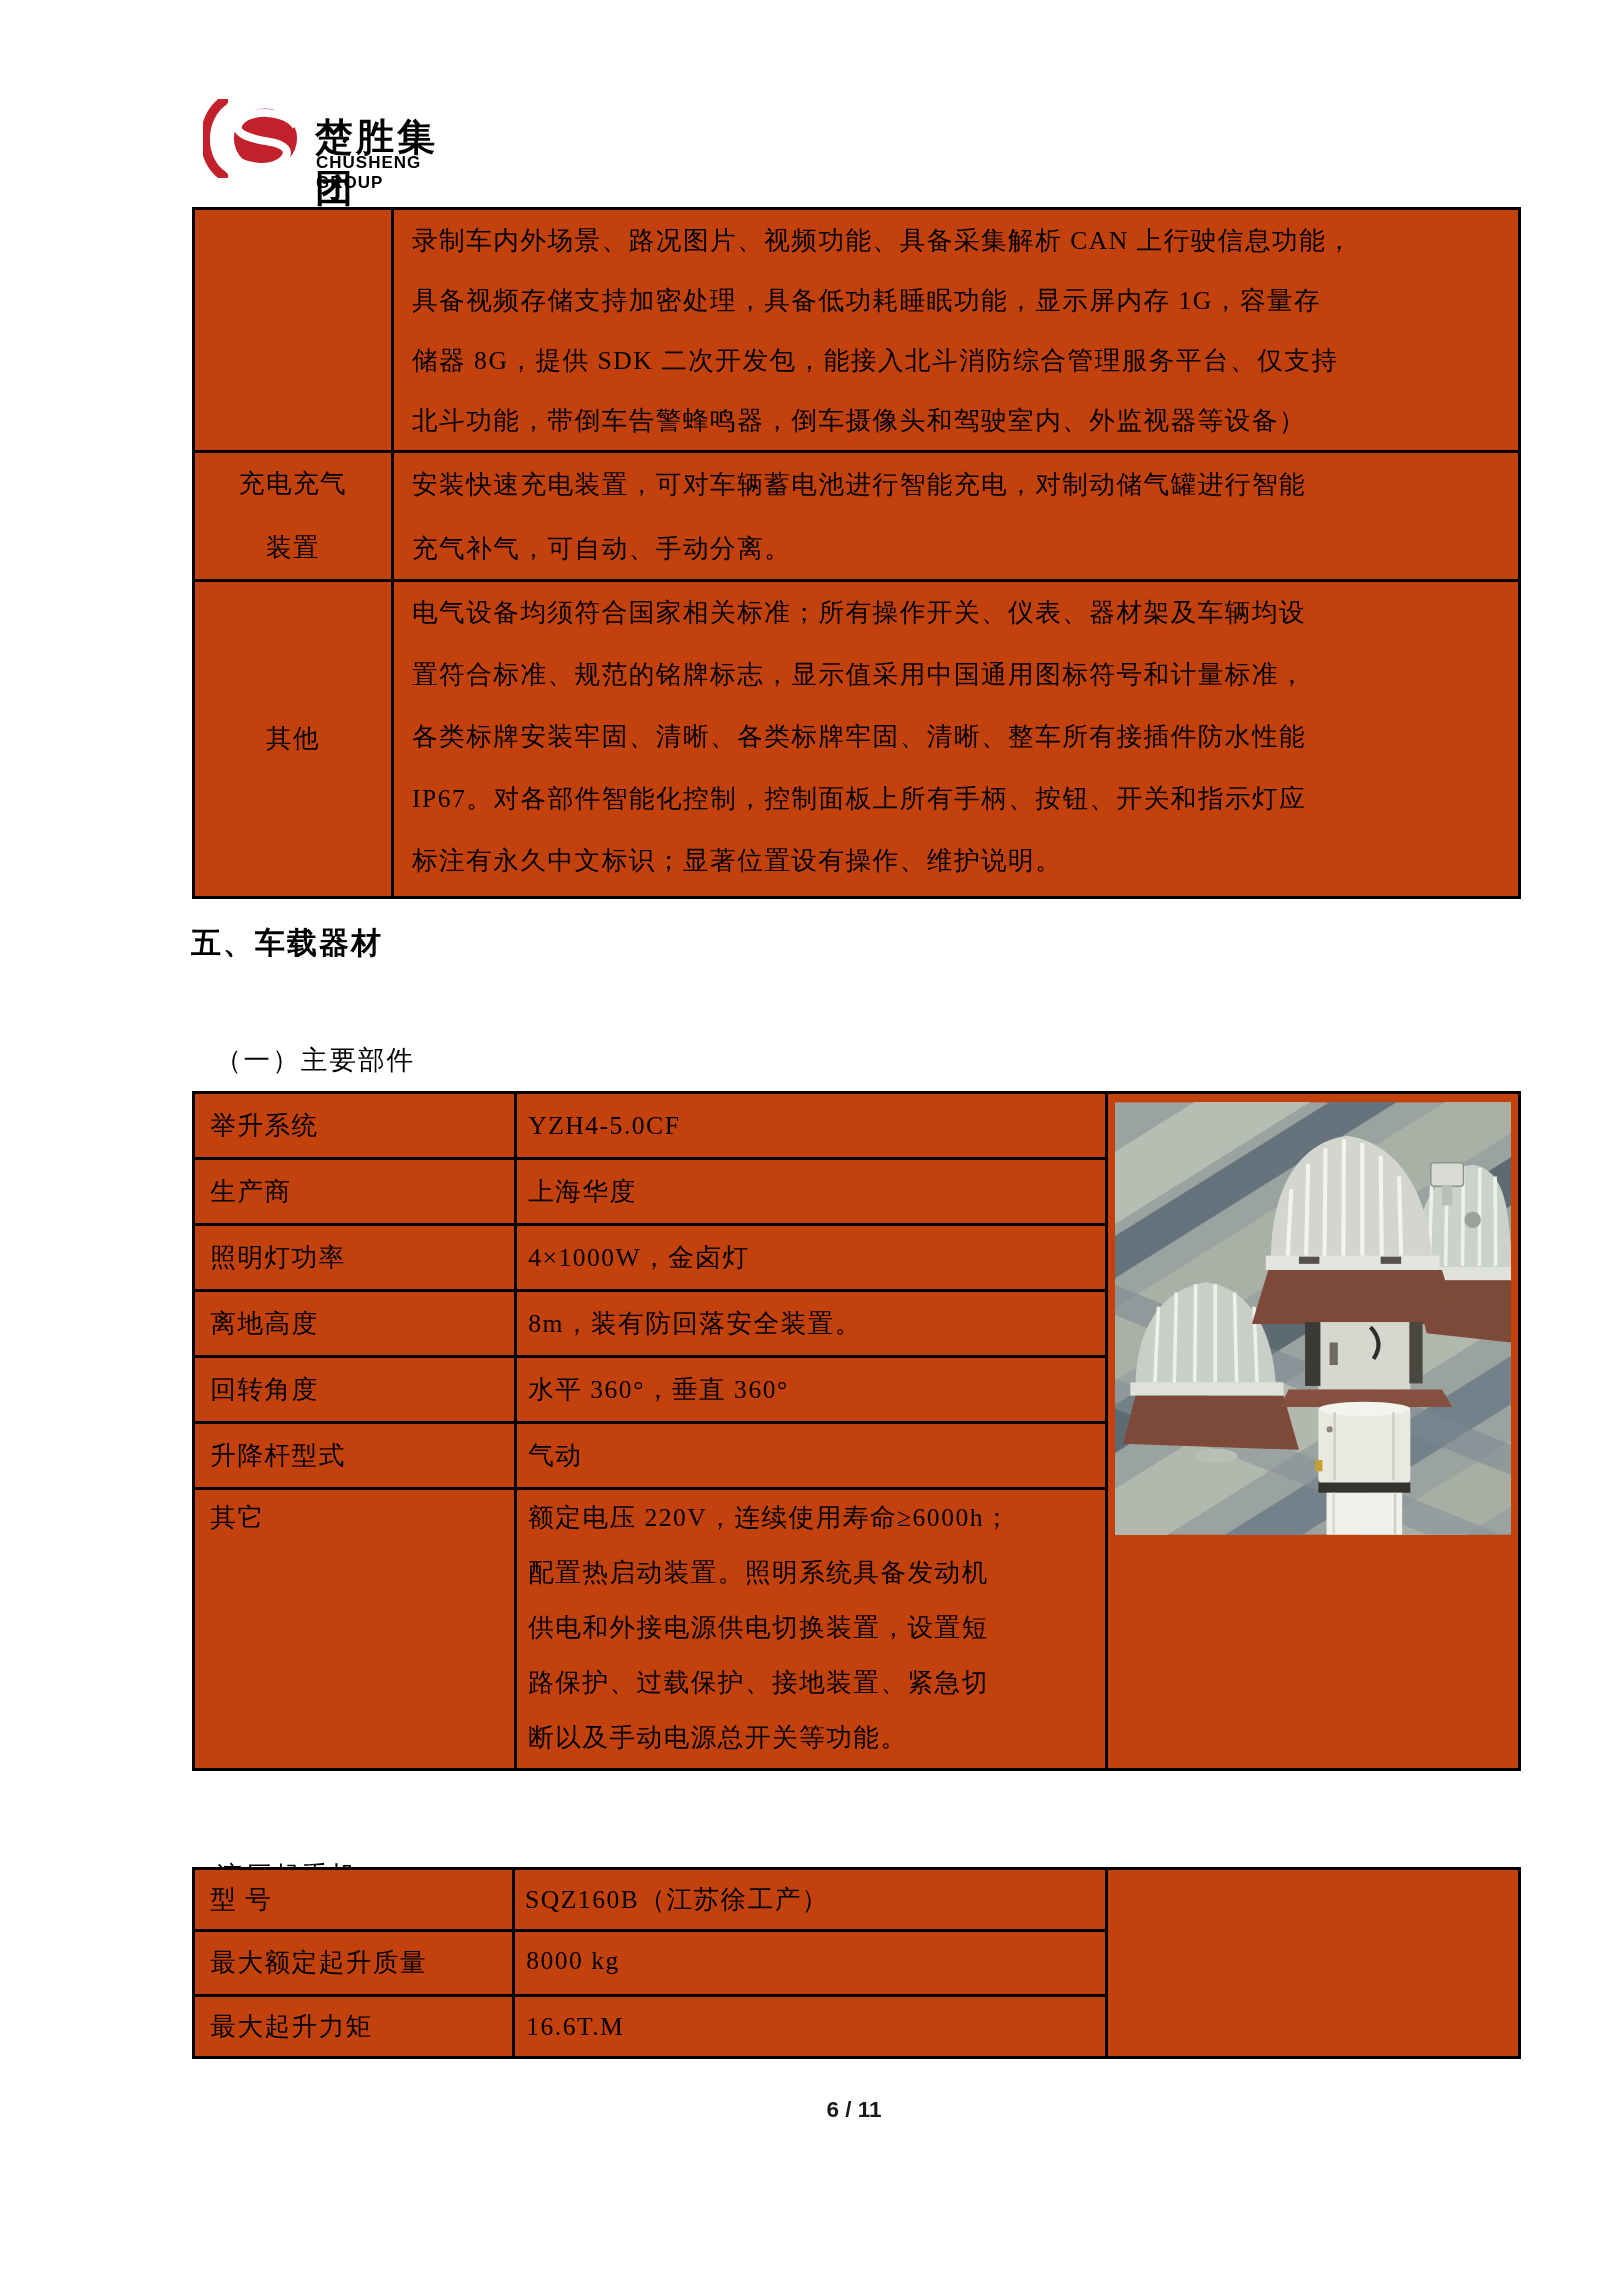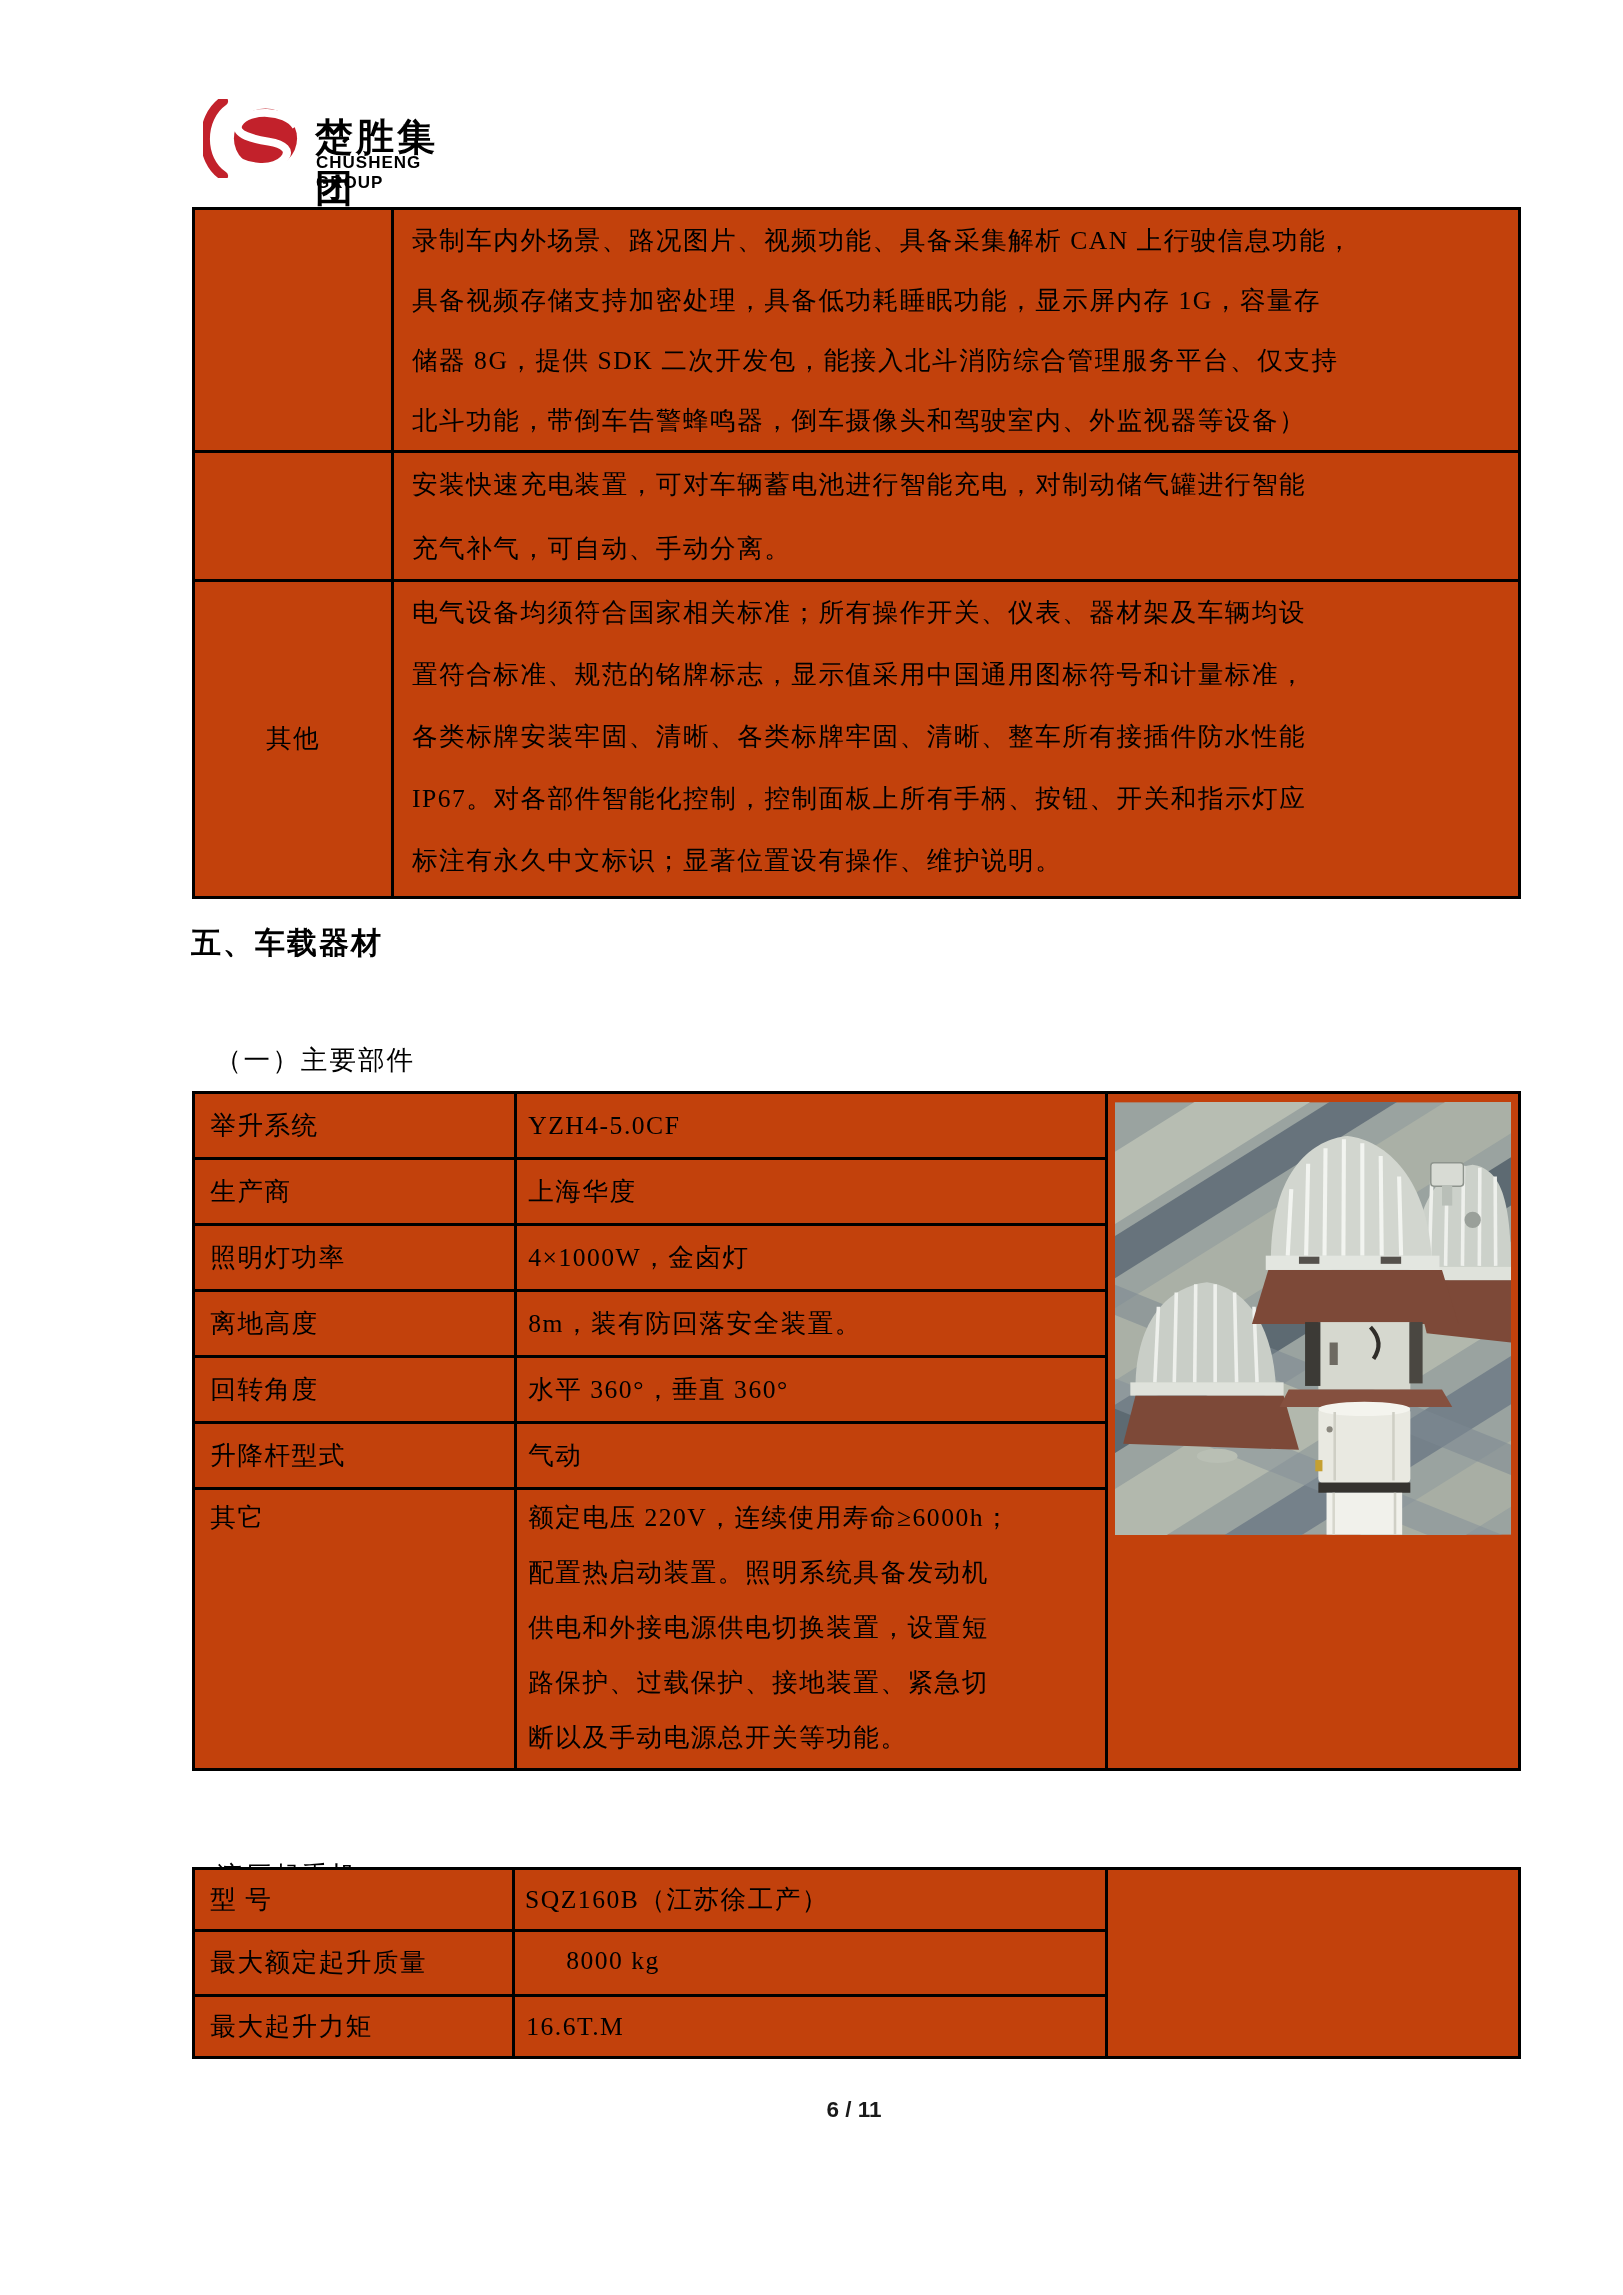--- a/index.html
+++ b/index.html
@@ -39,20 +39,24 @@
     <div class="hline" style="top:240px;width:1323px;"></div>
     <div class="hline" style="top:369px;width:1323px;"></div>
 
     <div class="cell doc" style="left:217px;top:1px;width:1094px;height:239px;line-height:60px;">
       <div>录制车内外场景、路况图片、视频功能、具备采集解析 CAN 上行驶信息功能，</div>
       <div>具备视频存储支持加密处理，具备低功耗睡眠功能，显示屏内存 1G，容量存</div>
       <div>储器 8G，提供 SDK 二次开发包，能接入北斗消防综合管理服务平台、仅支持</div>
       <div>北斗功能，带倒车告警蜂鸣器，倒车摄像头和驾驶室内、外监视器等设备）</div>
     </div>
 
+    <div class="cell doc labelcol" style="left:0;top:243px;width:196px;height:126px;line-height:64px;">
+      <div>充电充气</div>
+      <div>装置</div>
+    </div>
     <div class="cell doc" style="left:217px;top:243px;width:1094px;height:126px;line-height:64px;">
       <div>安装快速充电装置，可对车辆蓄电池进行智能充电，对制动储气罐进行智能</div>
       <div>充气补气，可自动、手动分离。</div>
     </div>
 
     <div class="cell doc labelcol" style="left:0;top:372px;width:196px;height:313px;">
       <div>其他</div>
     </div>
     <div class="cell doc" style="left:217px;top:372px;width:1094px;height:313px;line-height:62px;">
       <div>电气设备均须符合国家相关标准；所有操作开关、仪表、器材架及车辆均设</div>
@@ -203,21 +207,21 @@
   <div class="tbl" style="left:192px;top:1867px;width:1329px;height:192px;">
     <div class="vline" style="left:317px;height:186px;"></div>
     <div class="vline" style="left:910px;height:186px;"></div>
     <div class="hline" style="top:59px;width:910px;"></div>
     <div class="hline" style="top:124px;width:910px;"></div>
 
     <div class="cell doc vcenter" style="left:0;top:0;width:317px;height:59px;padding-left:15.3px;">型 号</div>
     <div class="cell doc vcenter" style="left:320px;top:0;width:611px;height:59px;padding-left:10px;">SQZ160B（江苏徐工产）</div>
 
     <div class="cell doc vcenter" style="left:0;top:62px;width:317px;height:61px;padding-left:15.3px;">最大额定起升质量</div>
-    <div class="cell doc vcenter" style="left:320px;top:62px;width:589px;height:57px;padding-left:11.2px;margin-left:40px;">8000 kg</div>
+    <div class="cell doc vcenter" style="left:320px;top:62px;width:589px;height:57px;padding-left:11.2px;">8000 kg</div>
 
     <div class="cell doc vcenter" style="left:0;top:127px;width:317px;height:59px;padding-left:15.3px;">最大起升力矩</div>
     <div class="cell doc vcenter" style="left:320px;top:127px;width:589px;height:59px;padding-left:11.2px;">16.6T.M</div>
   </div>
 
   <div class="abs footer" style="left:726px;top:2097px;width:256px;text-align:center;">6 / 11</div>
 
 </div>
 
 

